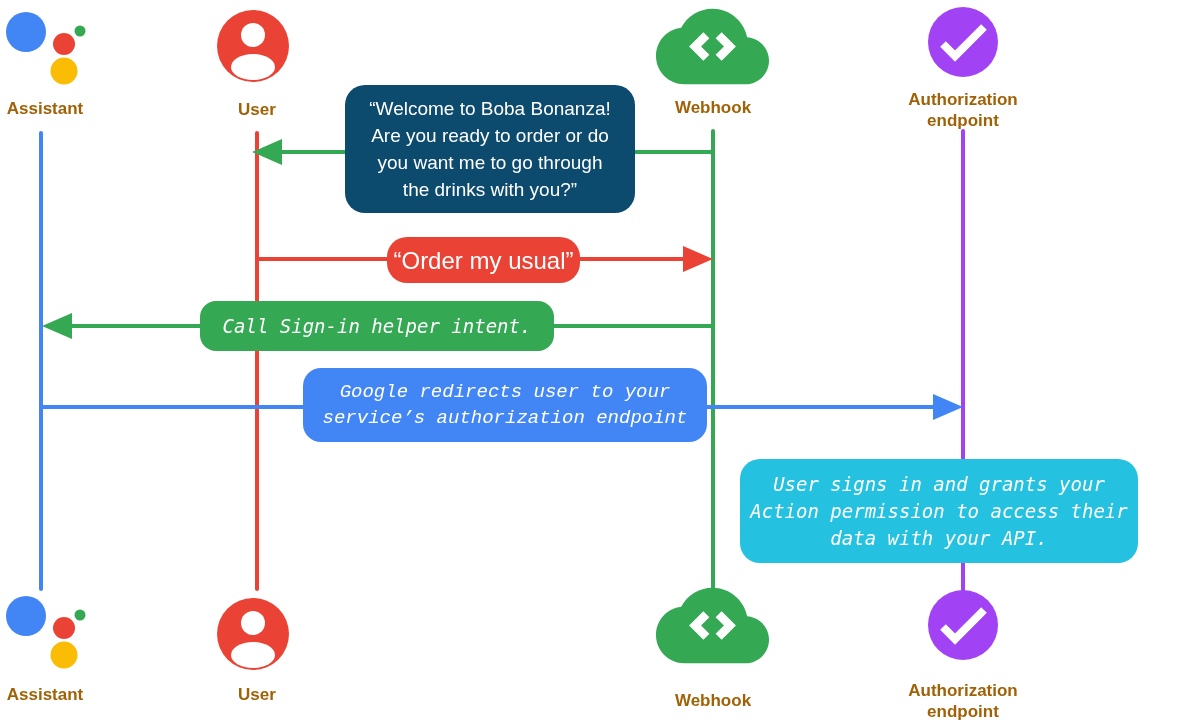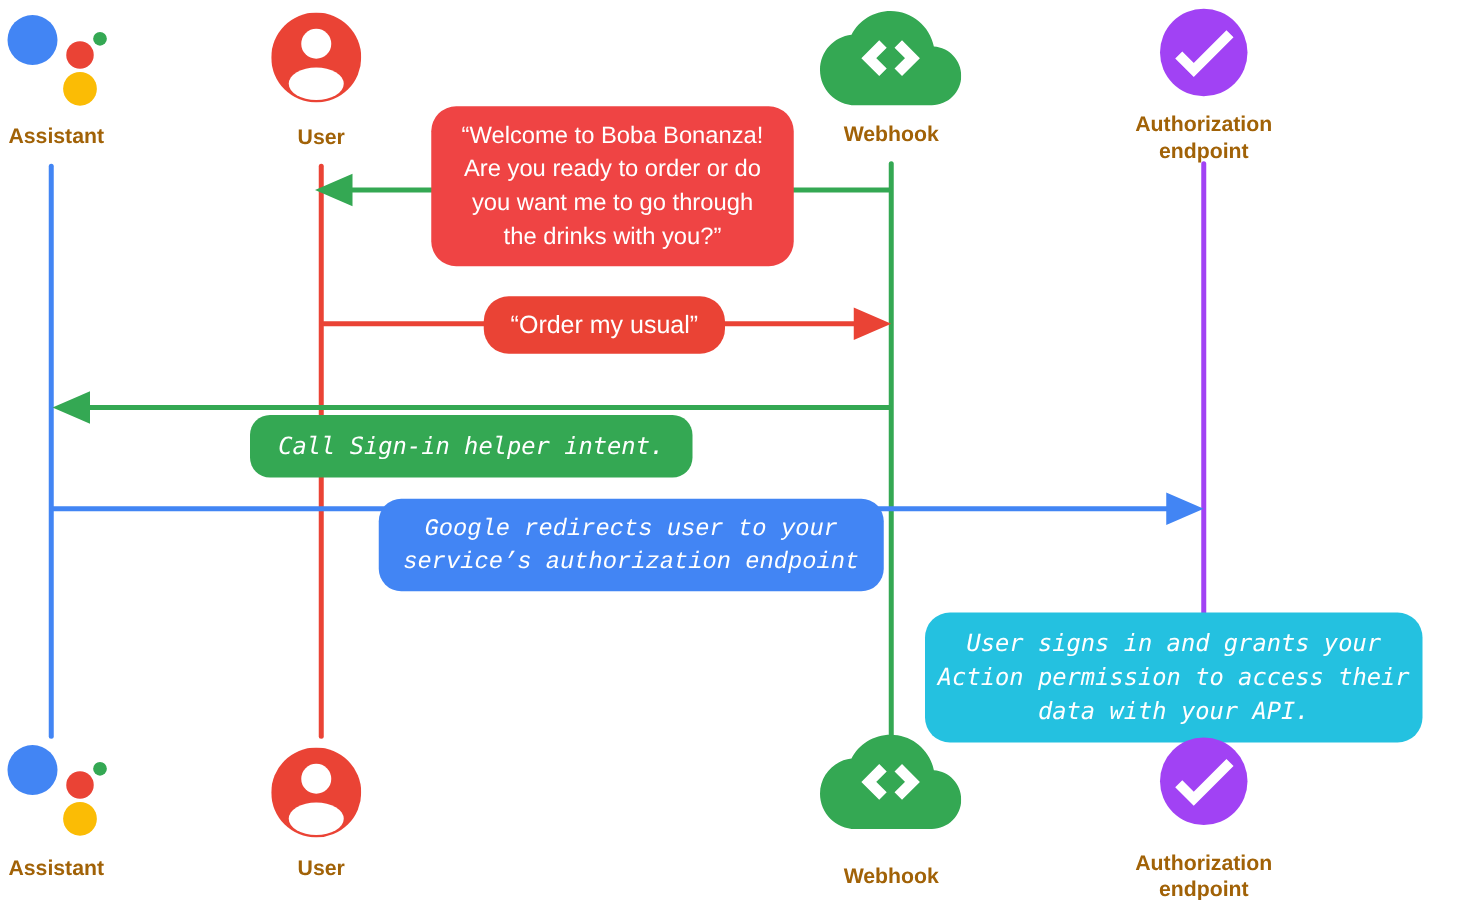--- a/index.html
+++ b/index.html
@@ -19,23 +19,23 @@
   .ah-left-green  { left:42px;  top:313px; border-right:30px solid #34A853; }
   .ah-left-green2 { left:252px; top:139px; border-right:30px solid #34A853; }
   .ah-right-red   { left:683px; top:246px; border-left:30px solid #EA4335; }
   .ah-right-blue  { left:933px; top:394px; border-left:30px solid #4285F4; }
 
   .bubble {
     position:absolute; color:#ffffff; text-align:center; white-space:pre-line;
     display:flex; align-items:center; justify-content:center; box-sizing:border-box;
   }
   .sans-bubble { font:400 19px/27px "Liberation Sans", sans-serif; }
-  .mono-bubble { font:italic 400 19px/26px "DejaVu Sans Mono", monospace;margin-top:31px; }
-  .b-welcome { left:345px; top:85px;  width:290px; height:128px; background:#ef4444; border-radius:20px; }
-  .b-order   { left:387px; top:237px; width:193px; height:46px;  background:#EA4335; border-radius:20px; font-size:20px; }
+  .mono-bubble { font:italic 400 19px/26px "DejaVu Sans Mono", monospace; }
+  .b-welcome { left:345px; top:85px;  width:290px; height:128px; background:#0c4a6e; border-radius:20px; }
+  .b-order   { left:387px; top:237px; width:193px; height:46px;  background:#EA4335; border-radius:20px; font-size:24px; }
   .b-signin  { left:200px; top:301px; width:354px; height:50px;  background:#34A853; border-radius:16px; }
   .b-redirect{ left:303px; top:368px; width:404px; height:74px;  background:#4285F4; border-radius:18px;font-family:Liberation Mono, monospace; }
   .b-grant   { left:740px; top:459px; width:398px; height:104px; background:#24C1E0; border-radius:20px; line-height:27px; }
 
   .actor-label {
     position:absolute; font:bold 17px/21px "Liberation Sans", sans-serif;
     color:#a16207; text-align:center;
   }
   .icon { position:absolute; }
 </style>

